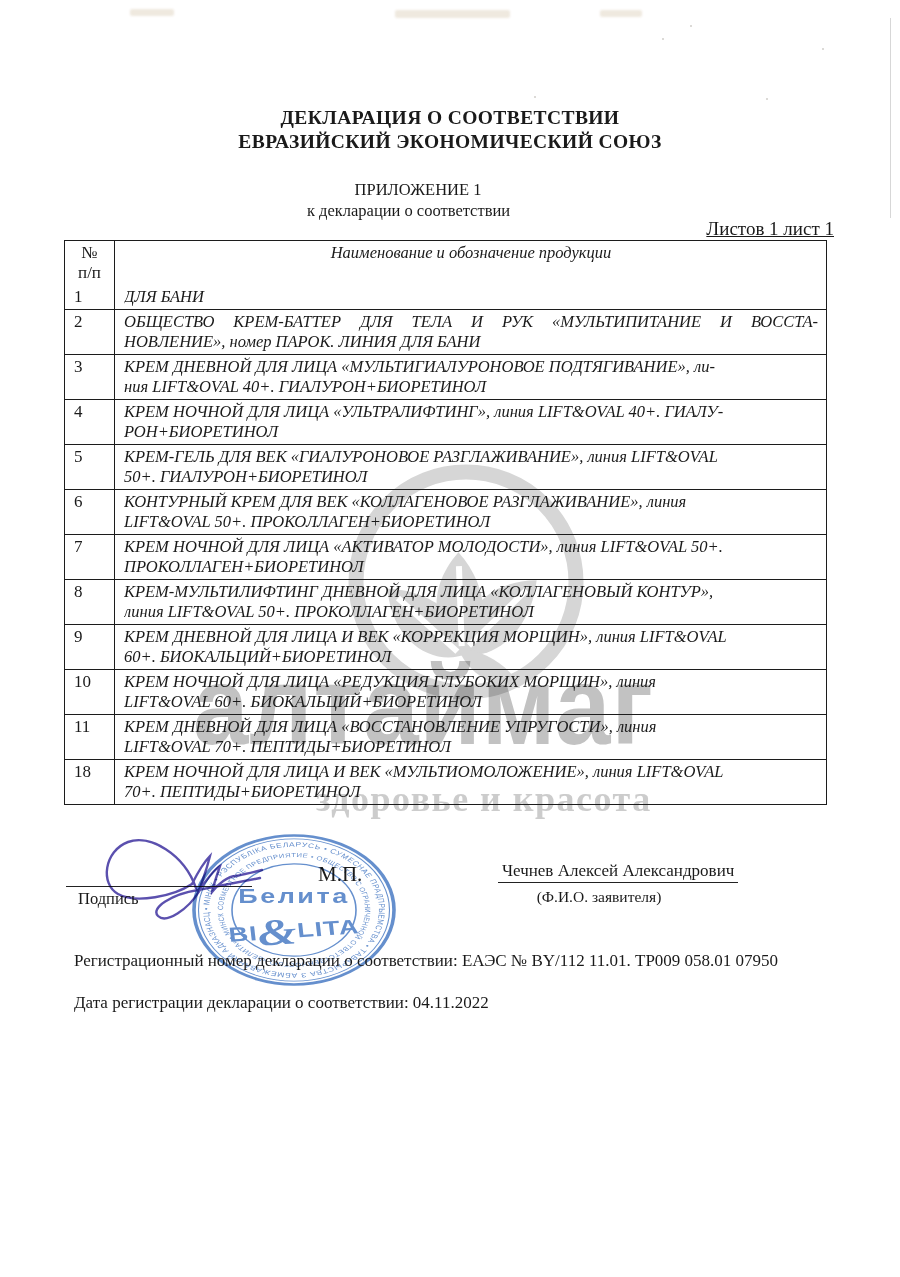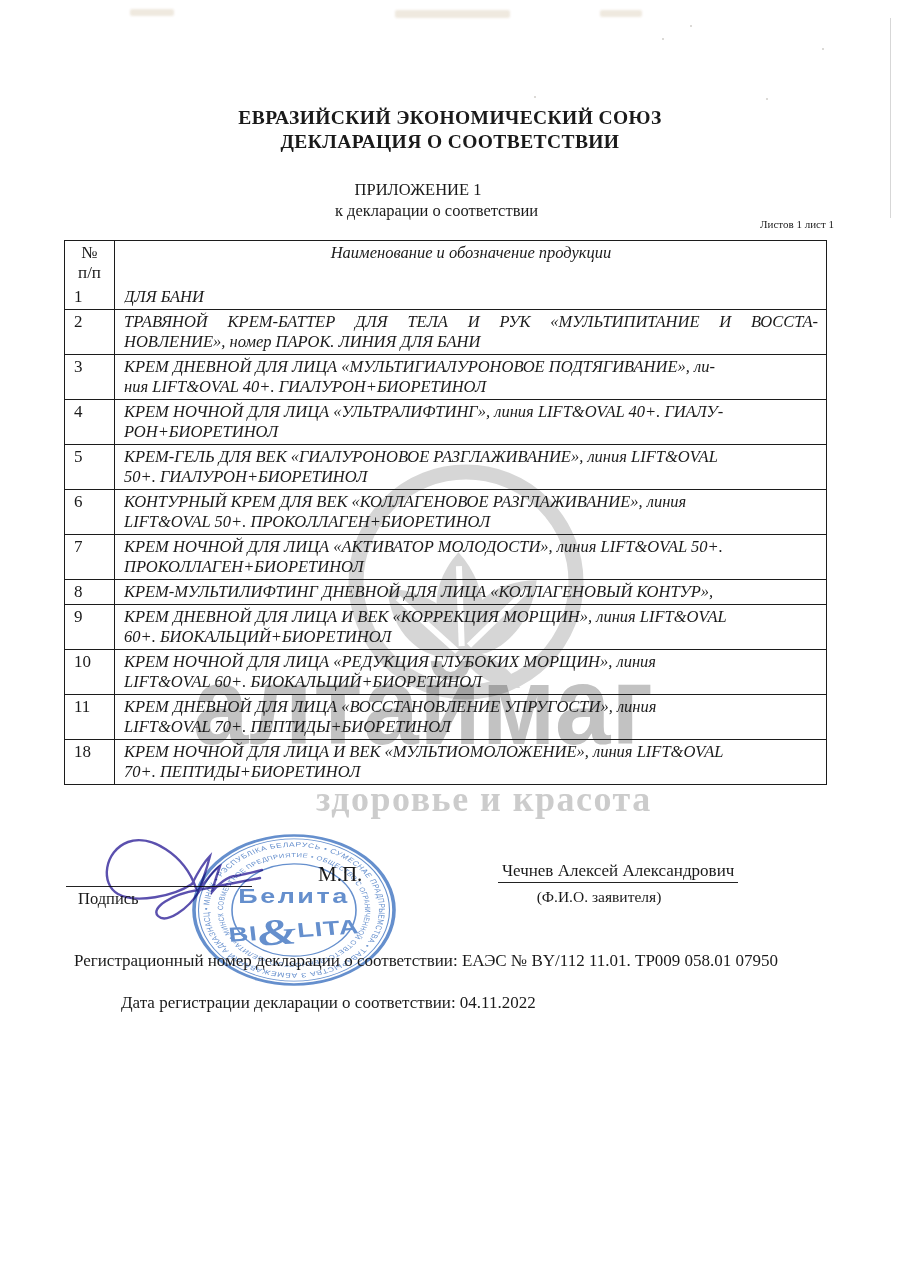--- a/index.html
+++ b/index.html
@@ -18,25 +18,26 @@
     position:absolute;top:106px;left:0;width:900px;
     text-align:center;font-weight:bold;font-size:19.5px;line-height:24px;
     letter-spacing:.4px;
   }
   .annex-title{
     position:absolute;top:180px;left:0;width:836px;
     text-align:center;font-size:16.5px;
   }
   .annex-subtitle{
     position:absolute;top:201px;left:0;width:817px;
-    text-align:center;font-size:16.5px;padding-left:28px;
+    text-align:center;font-size:16.5px;
   }
   .sheets-label{
     position:absolute;top:218px;right:66px;
-    font-size:11px;
+    font-size:19px;
+    text-decoration:underline;
   }
 
   
   .ptable{
     position:absolute;left:64px;top:240px;width:763px;
     border:1.6px solid #1c1c1c;
     box-sizing:border-box;
     background:transparent;
   }
   .trow{display:flex;border-top:1.4px solid #1c1c1c;}
@@ -82,21 +83,21 @@
   .applicant-caption{position:absolute;left:498px;top:888px;width:202px;text-align:center;font-size:15.5px;}
 
   .stamp-svg{
     position:absolute;left:188px;top:831px;width:212px;height:212px;
     transform:scaleY(0.745);transform-origin:top left;
     mix-blend-mode:multiply;opacity:.88;
   }
 
   
   .reg-line{position:absolute;left:74px;top:951px;font-size:17px;}
-  .date-line{position:absolute;left:74px;top:993px;font-size:17px;margin-left:47px;}
+  .date-line{position:absolute;left:74px;top:993px;font-size:17px;}
 
   
   .artifact{position:absolute;pointer-events:none;}
   .smudge{background:rgba(214,196,172,.38);filter:blur(1px);border-radius:2px;}
   .speck{width:2px;height:2px;background:rgba(120,112,100,.35);border-radius:50%;}
   .edge-line{right:9px;top:18px;width:1px;height:200px;background:rgba(140,140,140,.35);}
 </style>
 </head>
 <body>
 
@@ -106,22 +107,22 @@
   <div class="artifact smudge" style="left:395px;top:10px;width:115px;height:8px;"></div>
   <div class="artifact smudge" style="left:600px;top:10px;width:42px;height:7px;"></div>
   <div class="artifact speck" style="left:662px;top:38px;"></div>
   <div class="artifact speck" style="left:934px;top:96px;left:534px;"></div>
   <div class="artifact speck" style="left:766px;top:98px;"></div>
   <div class="artifact speck" style="left:690px;top:25px;"></div>
   <div class="artifact speck" style="left:822px;top:48px;"></div>
   <div class="artifact edge-line"></div>
 
   <div class="doc-title">
+    <div>ДЕКЛАРАЦИЯ О СООТВЕТСТВИИ</div>
     <div>ЕВРАЗИЙСКИЙ ЭКОНОМИЧЕСКИЙ СОЮЗ</div>
-    <div>ДЕКЛАРАЦИЯ О СООТВЕТСТВИИ</div>
   </div>
   <div class="annex-title">ПРИЛОЖЕНИЕ 1</div>
   <div class="annex-subtitle">к декларации о соответствии</div>
   <div class="sheets-label">Листов 1 лист 1</div>
 
   <svg class="wm wm-logo" viewBox="0 0 248 248" aria-hidden="true">
     <g stroke="#c6c6c6" fill="none">
       <circle cx="124" cy="124" r="110" stroke-width="15"></circle>
     </g>
     <g transform="translate(124,196)" fill="#c6c6c6" stroke="none">
@@ -155,21 +156,21 @@
     <div class="trow">
       <div class="cell cell-num">1</div>
       <div class="cell cell-name">
         <div class="line">ДЛЯ БАНИ</div>
       </div>
     </div>
 
     <div class="trow">
       <div class="cell cell-num">2</div>
       <div class="cell cell-name">
-        <div class="line stretch">ТРАВЯНОЙ КРЕМ-БАТТЕР ДЛЯ ТЕЛА И РУК «МУЛЬТИПИТАНИЕ И ВОССТА-</div>
+        <div class="line stretch">ОБЩЕСТВО КРЕМ-БАТТЕР ДЛЯ ТЕЛА И РУК «МУЛЬТИПИТАНИЕ И ВОССТА-</div>
         <div class="line">НОВЛЕНИЕ», номер ПАРОК. ЛИНИЯ ДЛЯ БАНИ</div>
       </div>
     </div>
 
     <div class="trow">
       <div class="cell cell-num">3</div>
       <div class="cell cell-name">
         <div class="line">КРЕМ ДНЕВНОЙ ДЛЯ ЛИЦА «МУЛЬТИГИАЛУРОНОВОЕ ПОДТЯГИВАНИЕ», ли-</div>
         <div class="line">ния LIFT&amp;OVAL 40+. ГИАЛУРОН+БИОРЕТИНОЛ</div>
       </div>
@@ -204,20 +205,21 @@
       <div class="cell cell-name">
         <div class="line">КРЕМ НОЧНОЙ ДЛЯ ЛИЦА «АКТИВАТОР МОЛОДОСТИ», линия LIFT&amp;OVAL 50+.</div>
         <div class="line">ПРОКОЛЛАГЕН+БИОРЕТИНОЛ</div>
       </div>
     </div>
 
     <div class="trow">
       <div class="cell cell-num">8</div>
       <div class="cell cell-name">
         <div class="line">КРЕМ-МУЛЬТИЛИФТИНГ ДНЕВНОЙ ДЛЯ ЛИЦА «КОЛЛАГЕНОВЫЙ КОНТУР»,</div>
+        <div class="line">линия LIFT&amp;OVAL 50+. ПРОКОЛЛАГЕН+БИОРЕТИНОЛ</div>
       </div>
     </div>
 
     <div class="trow">
       <div class="cell cell-num">9</div>
       <div class="cell cell-name">
         <div class="line">КРЕМ ДНЕВНОЙ ДЛЯ ЛИЦА И ВЕК «КОРРЕКЦИЯ МОРЩИН», линия LIFT&amp;OVAL</div>
         <div class="line">60+. БИОКАЛЬЦИЙ+БИОРЕТИНОЛ</div>
       </div>
     </div>

